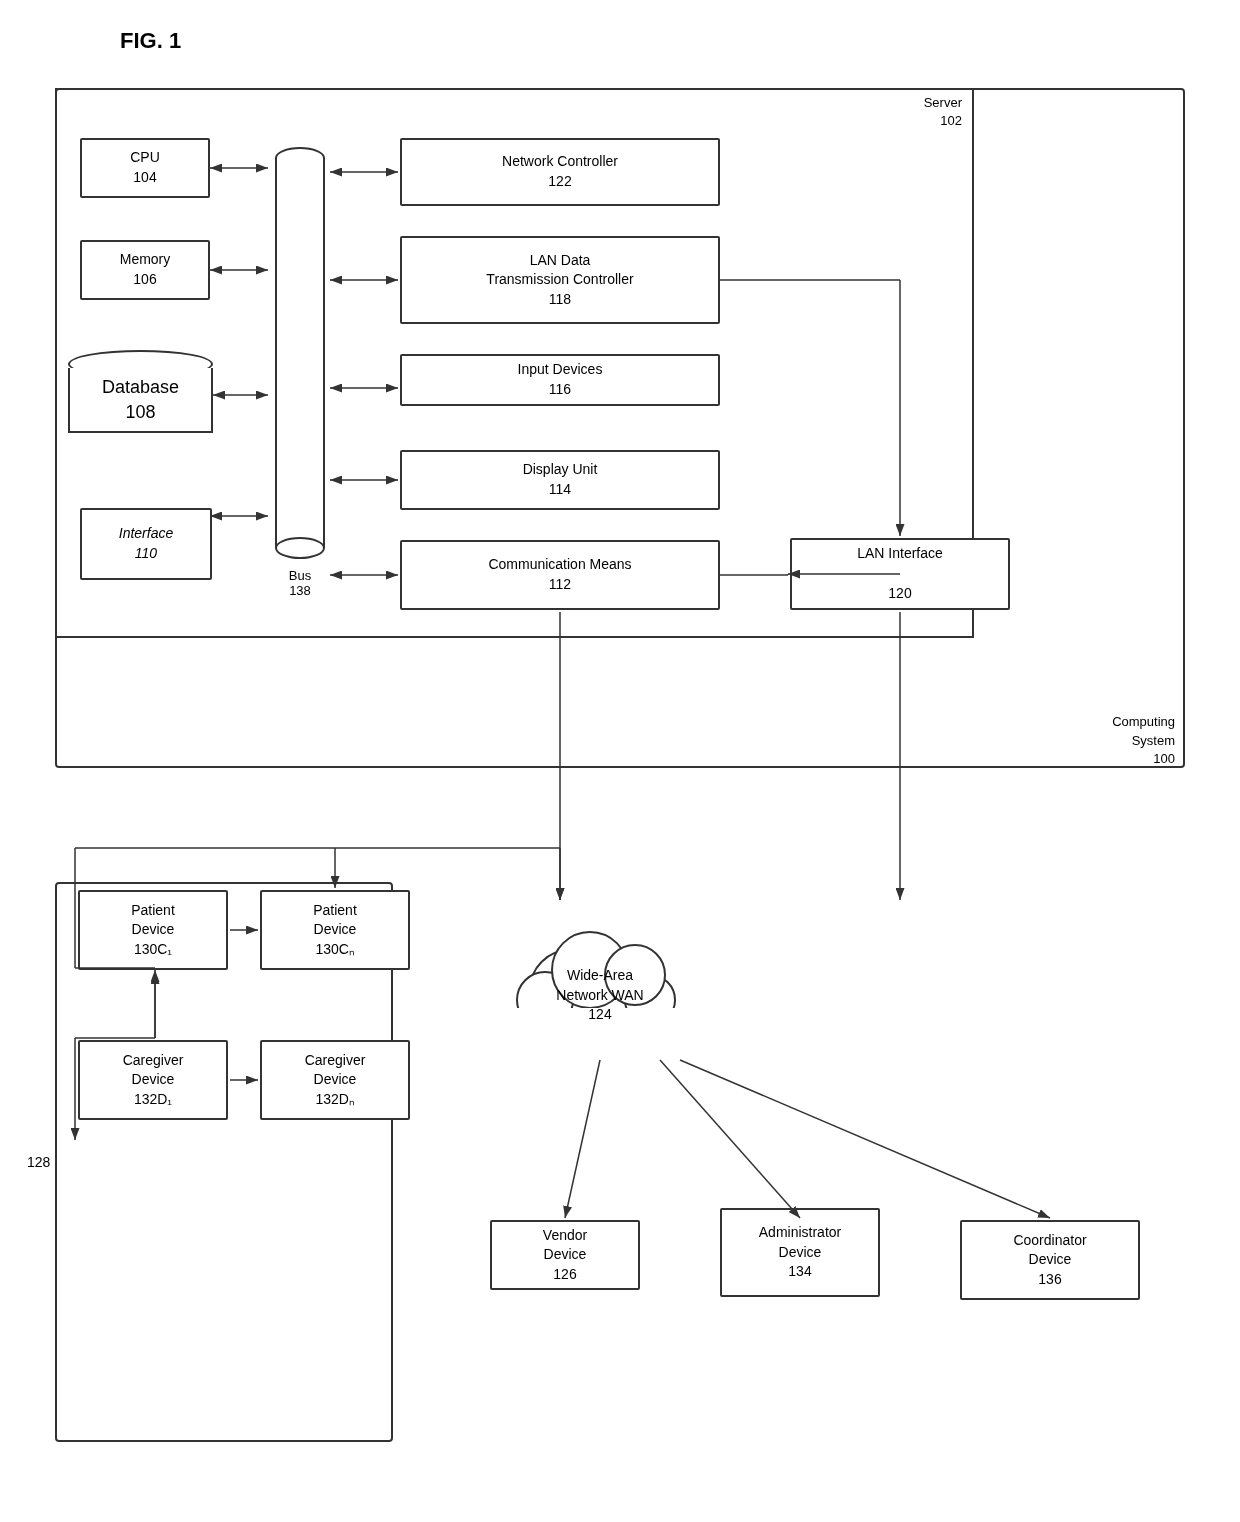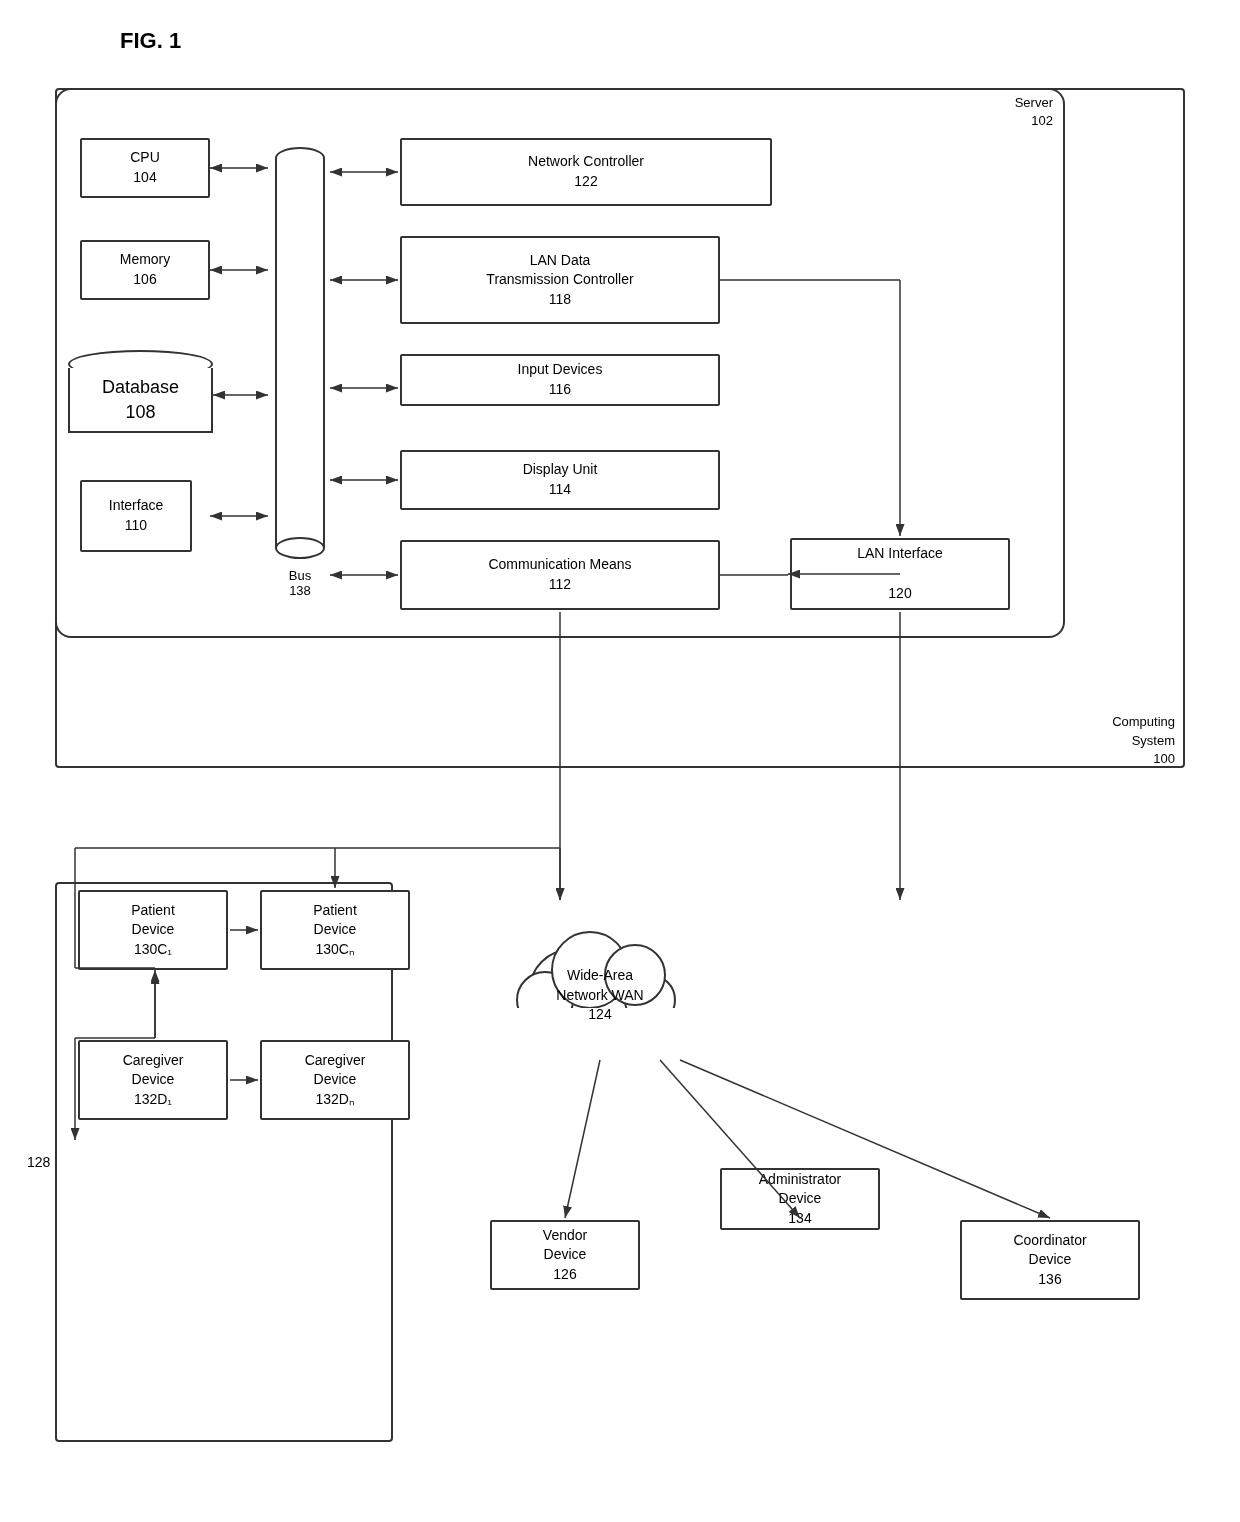--- a/index.html
+++ b/index.html
@@ -38,24 +38,24 @@
       font-size: 13px;
       line-height: 1.4;
       text-align: right;
     }
 
     
     .server-box {
       position: absolute;
       top: 88px;
       left: 55px;
-      width: 1010px;
+      width: 919px;
       height: 550px;
       border: 2px solid #333;
-      border-radius: 16px;
+      border-radius: 0;
     }
 
     .server-label {
       position: absolute;
       top: 4px;
       right: 10px;
       font-size: 13px;
       line-height: 1.4;
       text-align: right;
     }
@@ -82,22 +82,22 @@
     }
 
     
     .box-memory {
       top: 240px; left: 80px;
       width: 130px; height: 60px;
     }
 
     
     .box-interface {
-      top: 480px; left: 80px;
-      width: 112px; height: 72px;
+      top: 508px; left: 80px;
+      width: 132px; height: 72px; font-style: italic;
     }
 
     
     .bus-container {
       position: absolute;
       top: 138px; left: 270px;
       width: 60px;
       height: 430px;
       display: flex;
       flex-direction: column;
@@ -133,21 +133,21 @@
       left: 50%;
       transform: translateX(-50%);
       font-size: 13px;
       text-align: center;
       white-space: nowrap;
     }
 
     
     .box-network-ctrl {
       top: 138px; left: 400px;
-      width: 372px; height: 68px;
+      width: 320px; height: 68px;
     }
 
     
     .box-lan-data {
       top: 236px; left: 400px;
       width: 320px; height: 88px;
     }
 
     
     .box-input-dev {
@@ -233,22 +233,22 @@
     }
 
     
     .box-vendor {
       top: 1220px; left: 490px;
       width: 150px; height: 70px;
     }
 
     
     .box-admin {
-      top: 1168px; left: 720px;
-      width: 160px; height: 62px;
+      top: 1208px; left: 720px;
+      width: 160px; height: 89px;
     }
 
     
     .box-coordinator {
       top: 1220px; left: 960px;
       width: 180px; height: 80px;
     }
 
     
     .arrows-svg {

